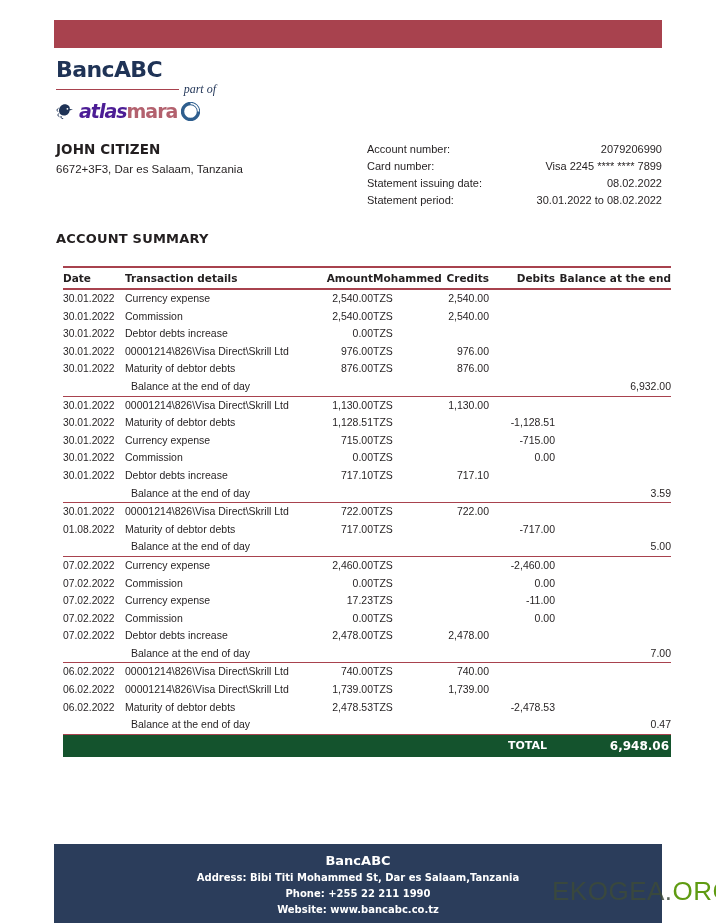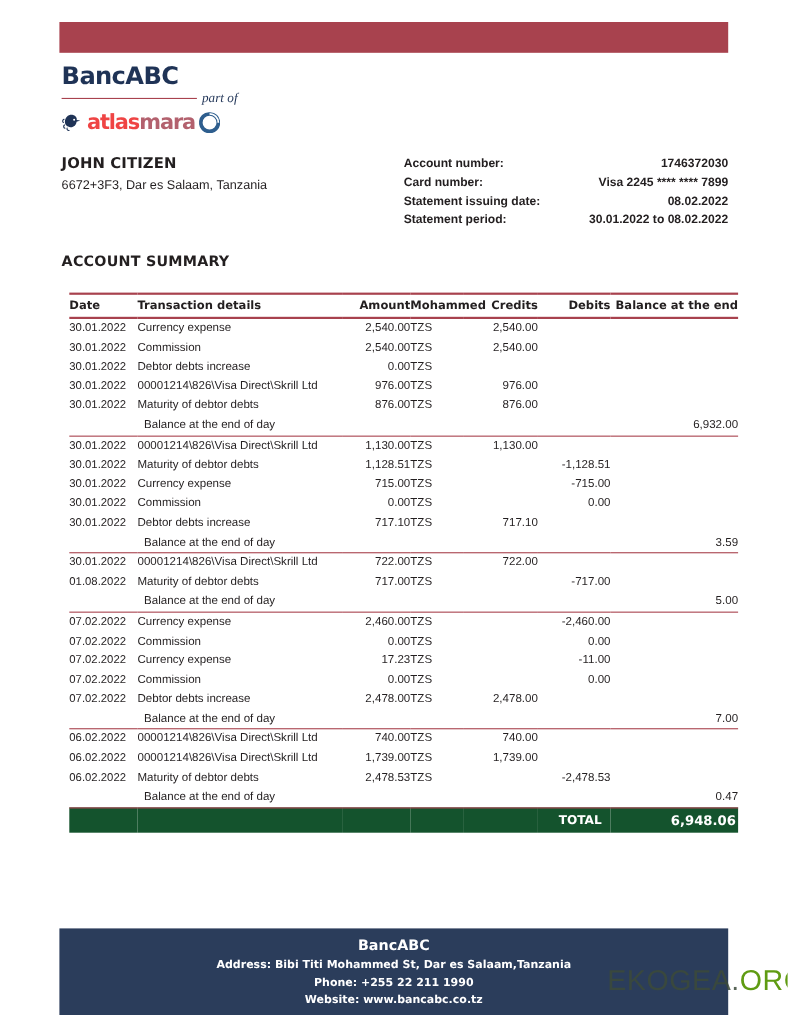--- a/index.html
+++ b/index.html
@@ -75,21 +75,21 @@
     height: 22px;
   }
   .lion-icon { width: 22px; height: 18px; margin-right: 1px; }
   .logo-atlas-text {
     font-family: "DejaVu Sans", sans-serif;
     font-size: 19px;
     font-weight: bold;
     letter-spacing: -1px;
     line-height: 1;
   }
-  .atlas-a { color: #ef4444; }
+  .atlas-a { color: #4c1d95; font-style: italic; }
   .atlas-m { color: #b3616e; }
   .ring-icon { margin-left: 4px; width: 19px; height: 19px; }
 
   
   .customer {
     position: absolute;
     left: 56px;
     top: 141px;
   }
   .customer-name {
@@ -111,21 +111,20 @@
     top: 141px;
     width: 295px;
   }
   .meta-row {
     display: flex;
     justify-content: space-between;
     align-items: flex-start;
     font-size: 11px;
     line-height: 17px;
     color: #231f20;
-    font-weight: bold;
   }
   .meta-label { text-align: left; white-space: nowrap; }
   .meta-value { text-align: right; white-space: nowrap; }
 
   
   .section-title {
     position: absolute;
     left: 56px;
     top: 231px;
     font-family: "DejaVu Sans", sans-serif;
@@ -279,21 +278,21 @@
   </div>
 
   <div class="customer">
     <div class="customer-name">JOHN CITIZEN</div>
     <div class="customer-address">6672+3F3, Dar es Salaam, Tanzania</div>
   </div>
 
   <div class="meta">
     <div class="meta-row">
       <span class="meta-label">Account number:</span>
-      <span class="meta-value">1746372030</span>
+      <span class="meta-value">2079206990</span>
     </div>
     <div class="meta-row">
       <span class="meta-label">Card number:</span>
       <span class="meta-value">Visa 2245 **** **** 7899</span>
     </div>
     <div class="meta-row">
       <span class="meta-label">Statement issuing date:</span>
       <span class="meta-value">08.02.2022</span>
     </div>
     <div class="meta-row">

